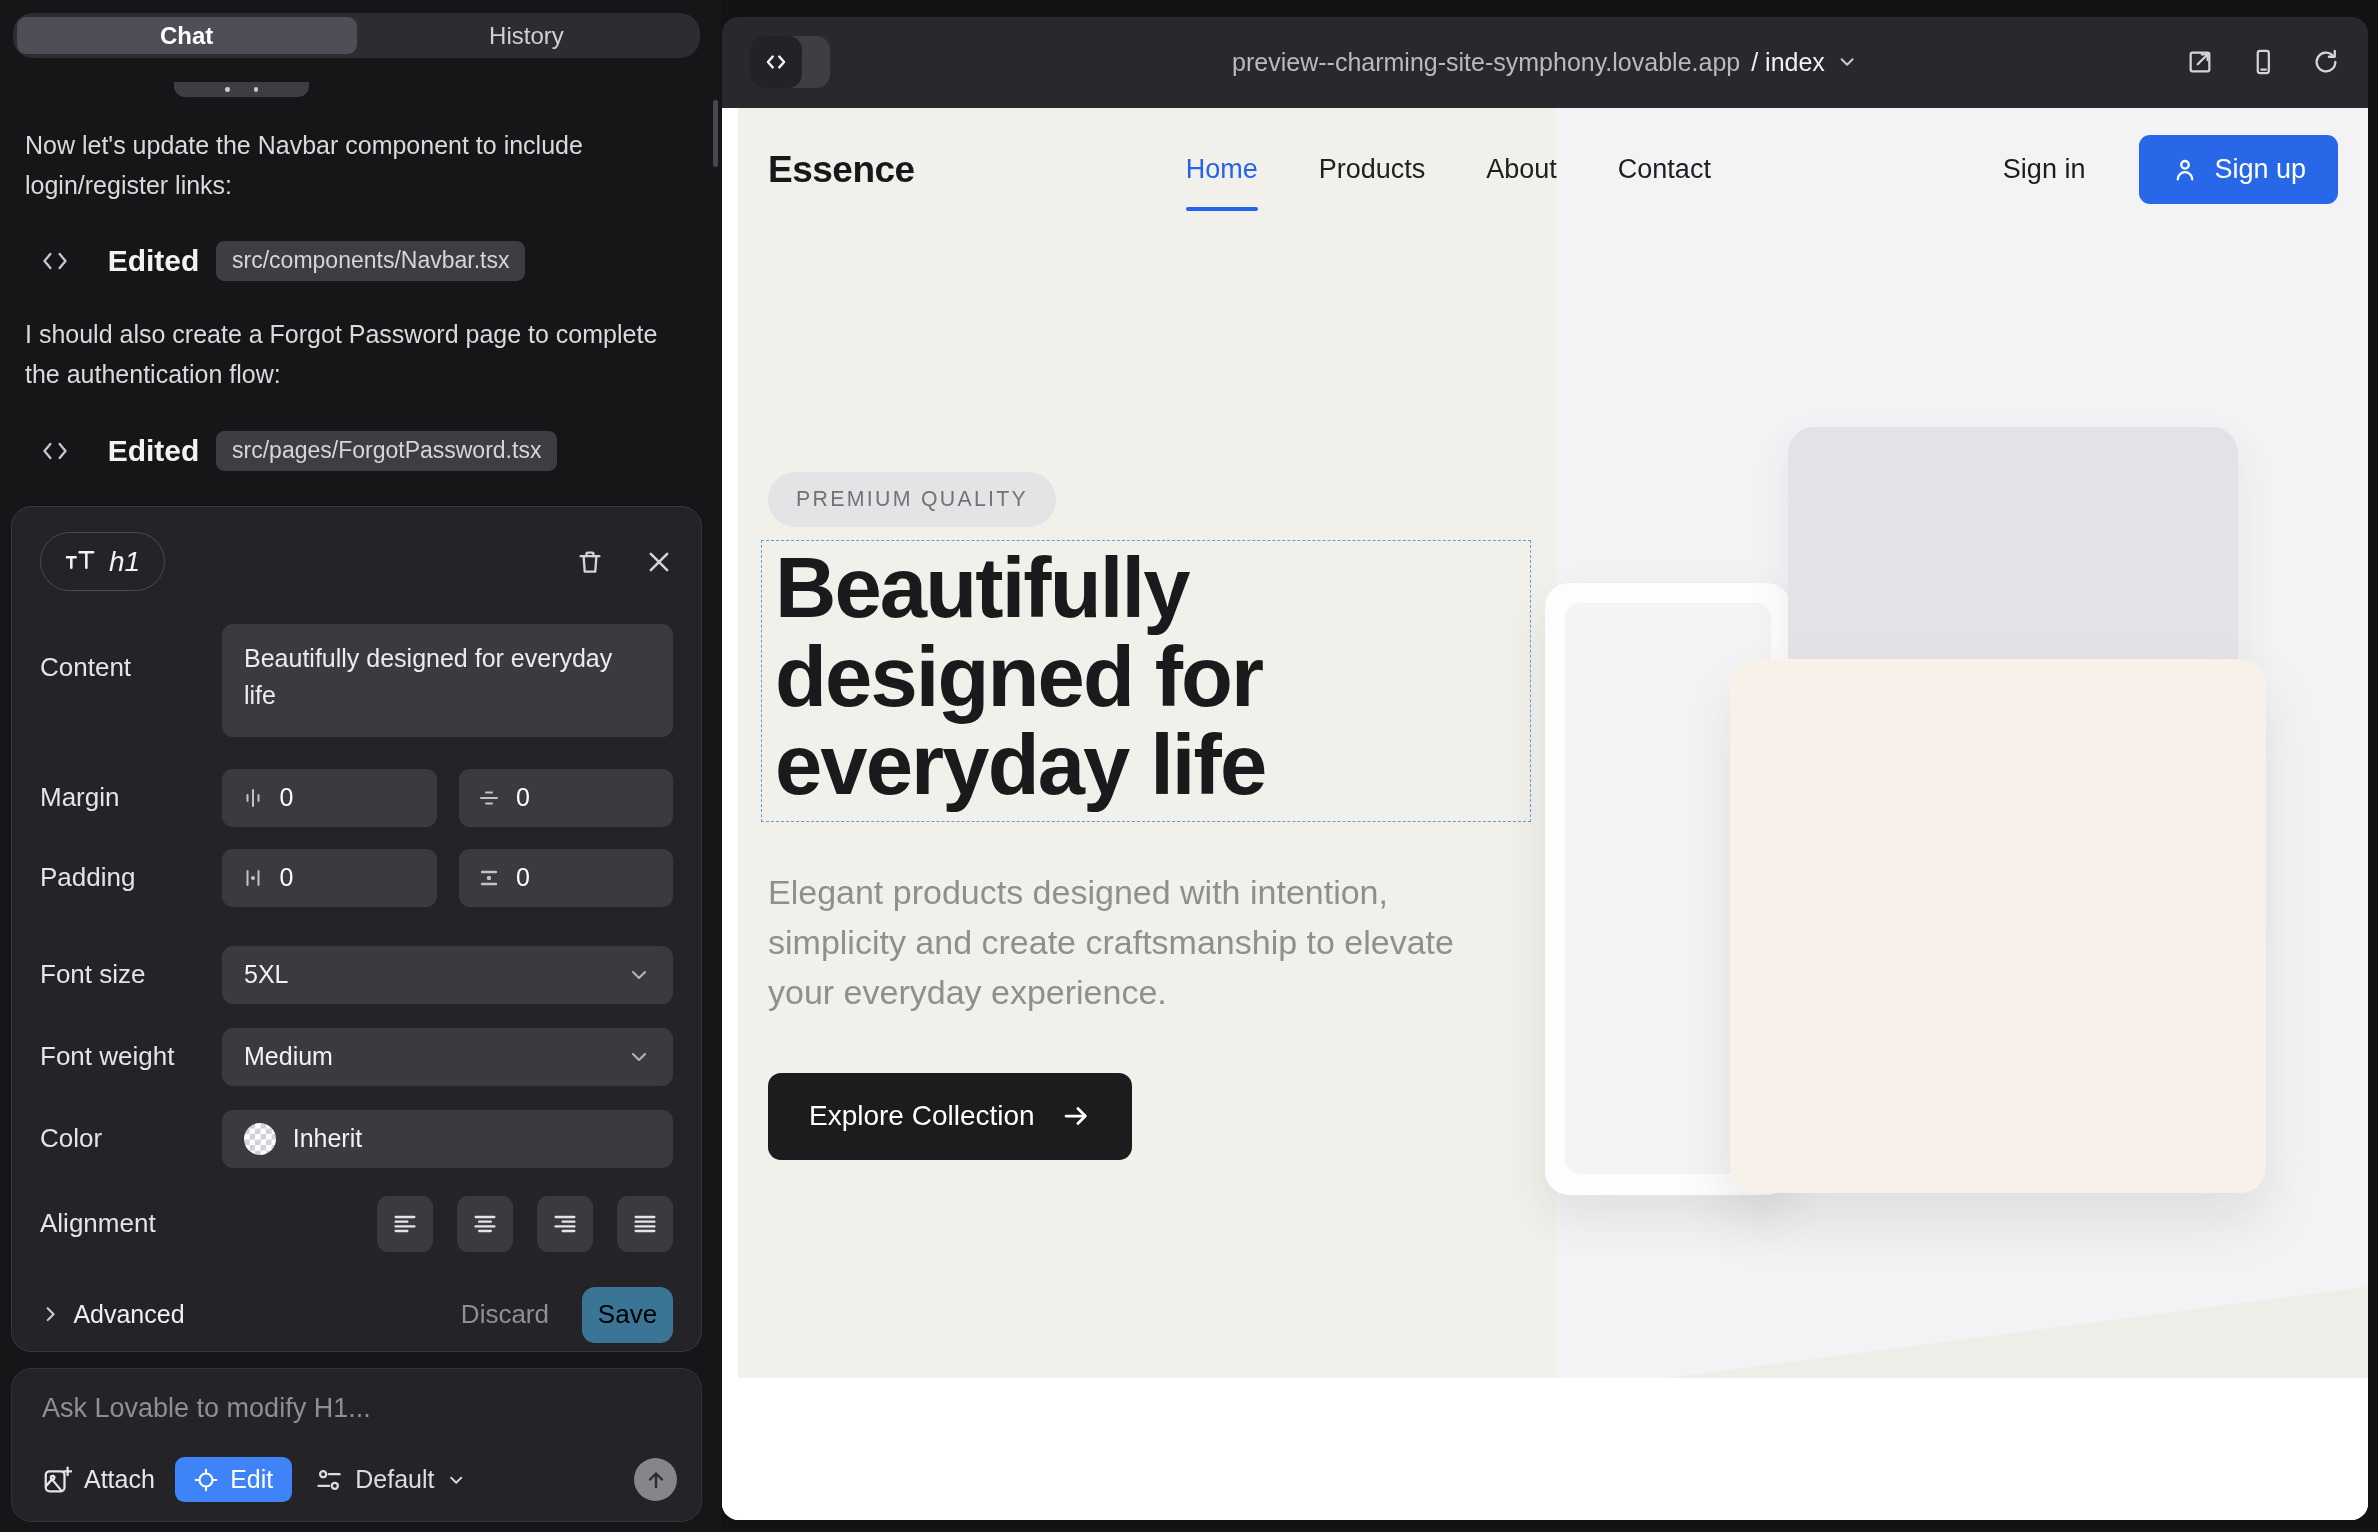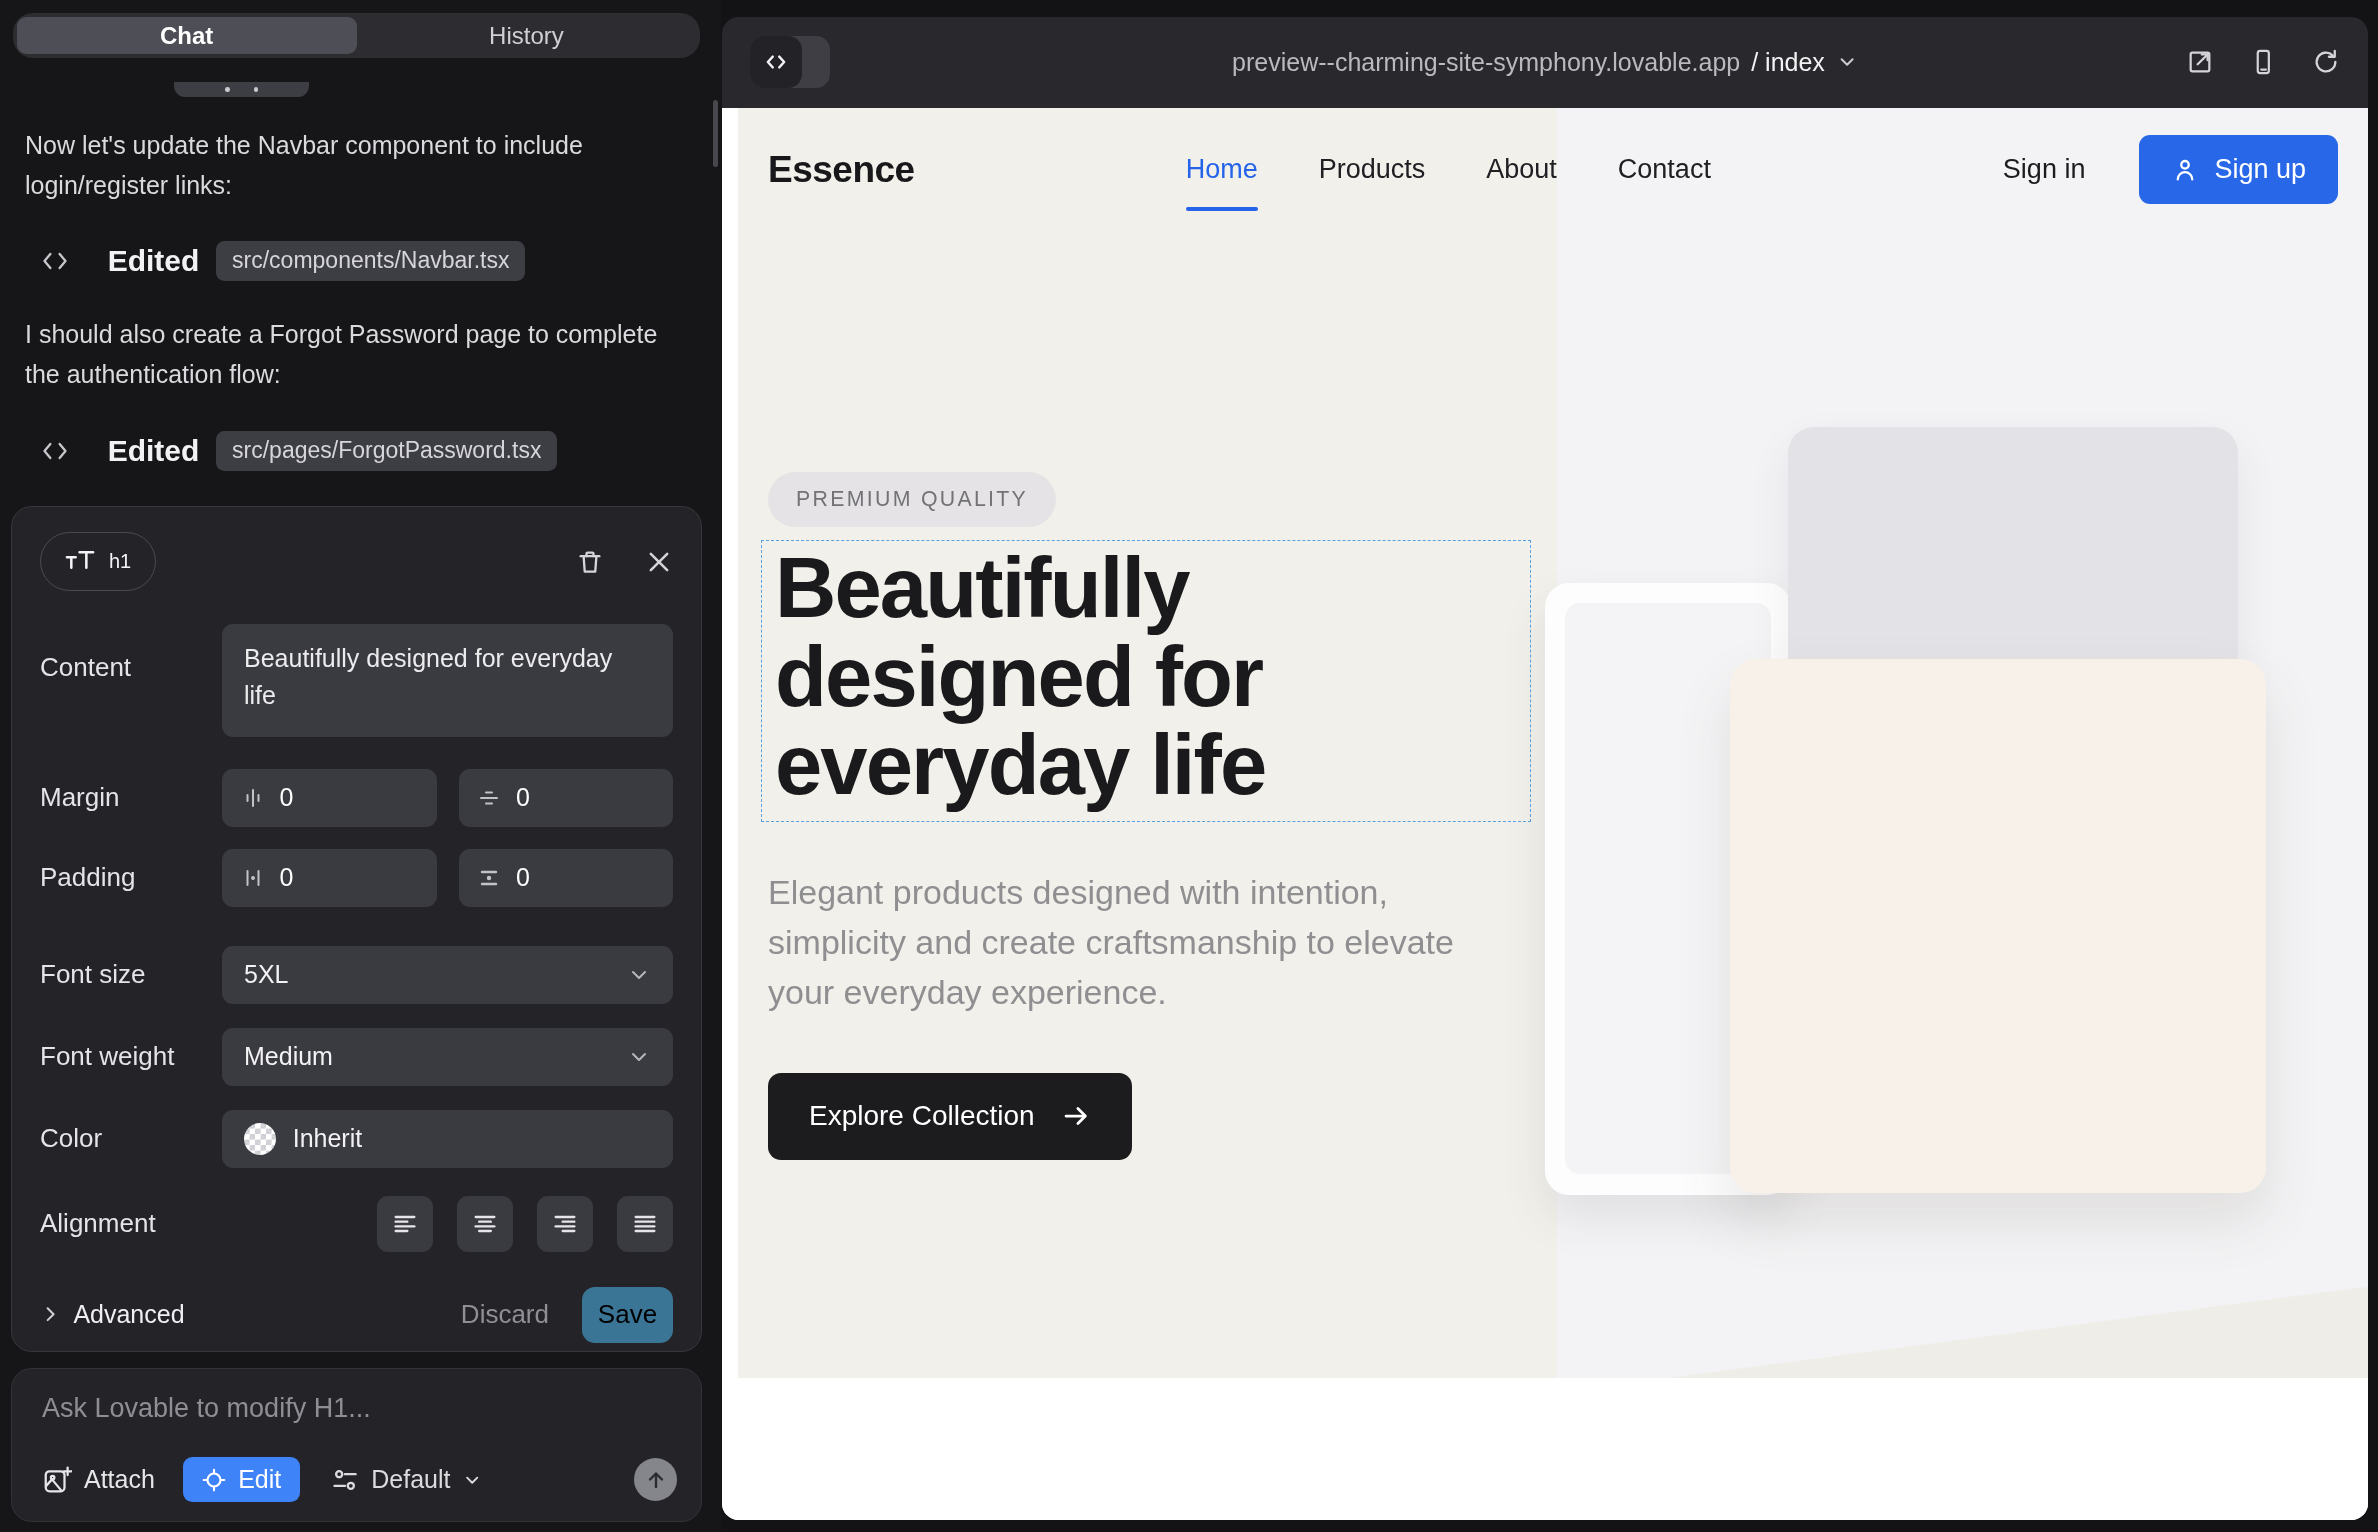--- a/index.html
+++ b/index.html
@@ -27,21 +27,21 @@
   .edited-row .code-ic { color:#c6c6cc; }
   .edited-label { font-size:30px; font-weight:bold; color:#f2f2f4;margin-left:22px; }
   .file-chip { background:#3d3d44; border-radius:8.3px; padding:6.5px 16px; font-size:23px; color:#d6d6da; }
 
   .scroll-thumb { position:absolute; right:2.8px; top:100px; width:5.6px; height:67px; border-radius:2.8px; background:#47474d; }
 
   
   .editor { position:absolute; left:11px; top:506px; width:691px; height:846px; background:#242428; border:0.9px solid #37373d; border-radius:20.4px; padding:24px 28px; }
   .editor-head { height:61px; display:flex; align-items:center; }
   .tag-pill { display:flex; align-items:center; gap:11px; border:0.9px solid #4a4a52; border-radius:37px; padding:0 24px; height:59px; color:#f4f4f6; }
-  .tag-pill .tag-name { font-size:20px; }
+  .tag-pill .tag-name { font-size:28px;font-style:italic; }
   .head-actions { margin-left:auto; display:flex; align-items:center; gap:41px; color:#d4d4d9; }
   .icon-btn { cursor:pointer; color:#d4d4d9; background:none; border:none; }
 
   .form { margin-top:28px; display:flex; flex-direction:column; }
   .frow { display:grid; grid-template-columns:182px 1fr; align-items:center; }
   .frow.top { align-items:flex-start; }
   .flabel { font-size:26px; color:#e4e4e8; }
   .content-box { background:#3a3a41; border-radius:11px; min-height:113px; padding:16.7px 22px; font-size:25px; line-height:1.45; color:#ececef; }
   .pair { display:flex; gap:22px; }
   .num-input { flex:1; height:58px; background:#3a3a41; border-radius:11px; display:flex; align-items:center; gap:15px; padding:0 18.6px; color:#ffffff; font-size:25px; }
@@ -57,21 +57,21 @@
 
   .editor-foot { margin-top:35px; display:flex; align-items:center; }
   .advanced { display:flex; align-items:center; gap:13px; color:#f0f0f2; font-size:25px; cursor:pointer; }
   .advanced .chev { color:#cfcfd5; }
   .discard-btn { margin-left:auto; background:none; border:none; color:#8f8f96; font-size:26px; cursor:pointer; }
   .save-btn { margin-left:33px; width:91px; height:56px; border:none; border-radius:13px; background:#3a7595; color:#000000; font-size:26px; cursor:pointer; }
 
   
   .composer { position:absolute; left:11px; top:1368px; width:691px; height:154px; background:#242428; border:0.9px solid #323238; border-radius:20.4px; padding:24px 30px; }
   .composer-placeholder { font-size:27px; color:#8e8e95; }
-  .composer-row { position:absolute; left:30px; right:24px; bottom:18.6px; display:flex; align-items:center; gap:11px; }
+  .composer-row { position:absolute; left:30px; right:24px; bottom:18.6px; display:flex; align-items:center; gap:3px; }
   .attach { display:flex; align-items:center; gap:12px; color:#e6e6e9; font-size:25px; background:none; border:none; cursor:pointer; }
   .edit-pill { margin-left:16.7px; display:flex; align-items:center; gap:11px; background:#3f83f8; color:#ffffff; font-size:25px; border:none; border-radius:9.3px; height:45px; padding:0 18.6px; cursor:pointer; }
   .mode-select { margin-left:20.4px; display:flex; align-items:center; gap:12px; color:#dcdcdf; font-size:25px; background:none; border:none; cursor:pointer; }
   .send-btn { margin-left:auto; width:43px; height:43px; border-radius:50%; background:#85858c; color:#2c2c30; border:none; display:flex; align-items:center; justify-content:center; cursor:pointer; }
 
   
   .browser { position:absolute; left:722px; top:16.7px; width:1646px; height:1503px; background:#29292d; border-radius:16.7px; overflow:hidden; }
   .browser-bar { position:absolute; left:0; top:0; right:0; height:91px; display:flex; align-items:center; padding:0 28px; }
   .view-toggle { position:relative; width:80px; height:52px; background:#3e3e44; border-radius:14px; cursor:pointer; }
   .view-toggle .seg { position:absolute; left:0; top:0; width:52px; height:52px; background:#232327; border-radius:14px; display:flex; align-items:center; justify-content:center; color:#f2f2f4; }

